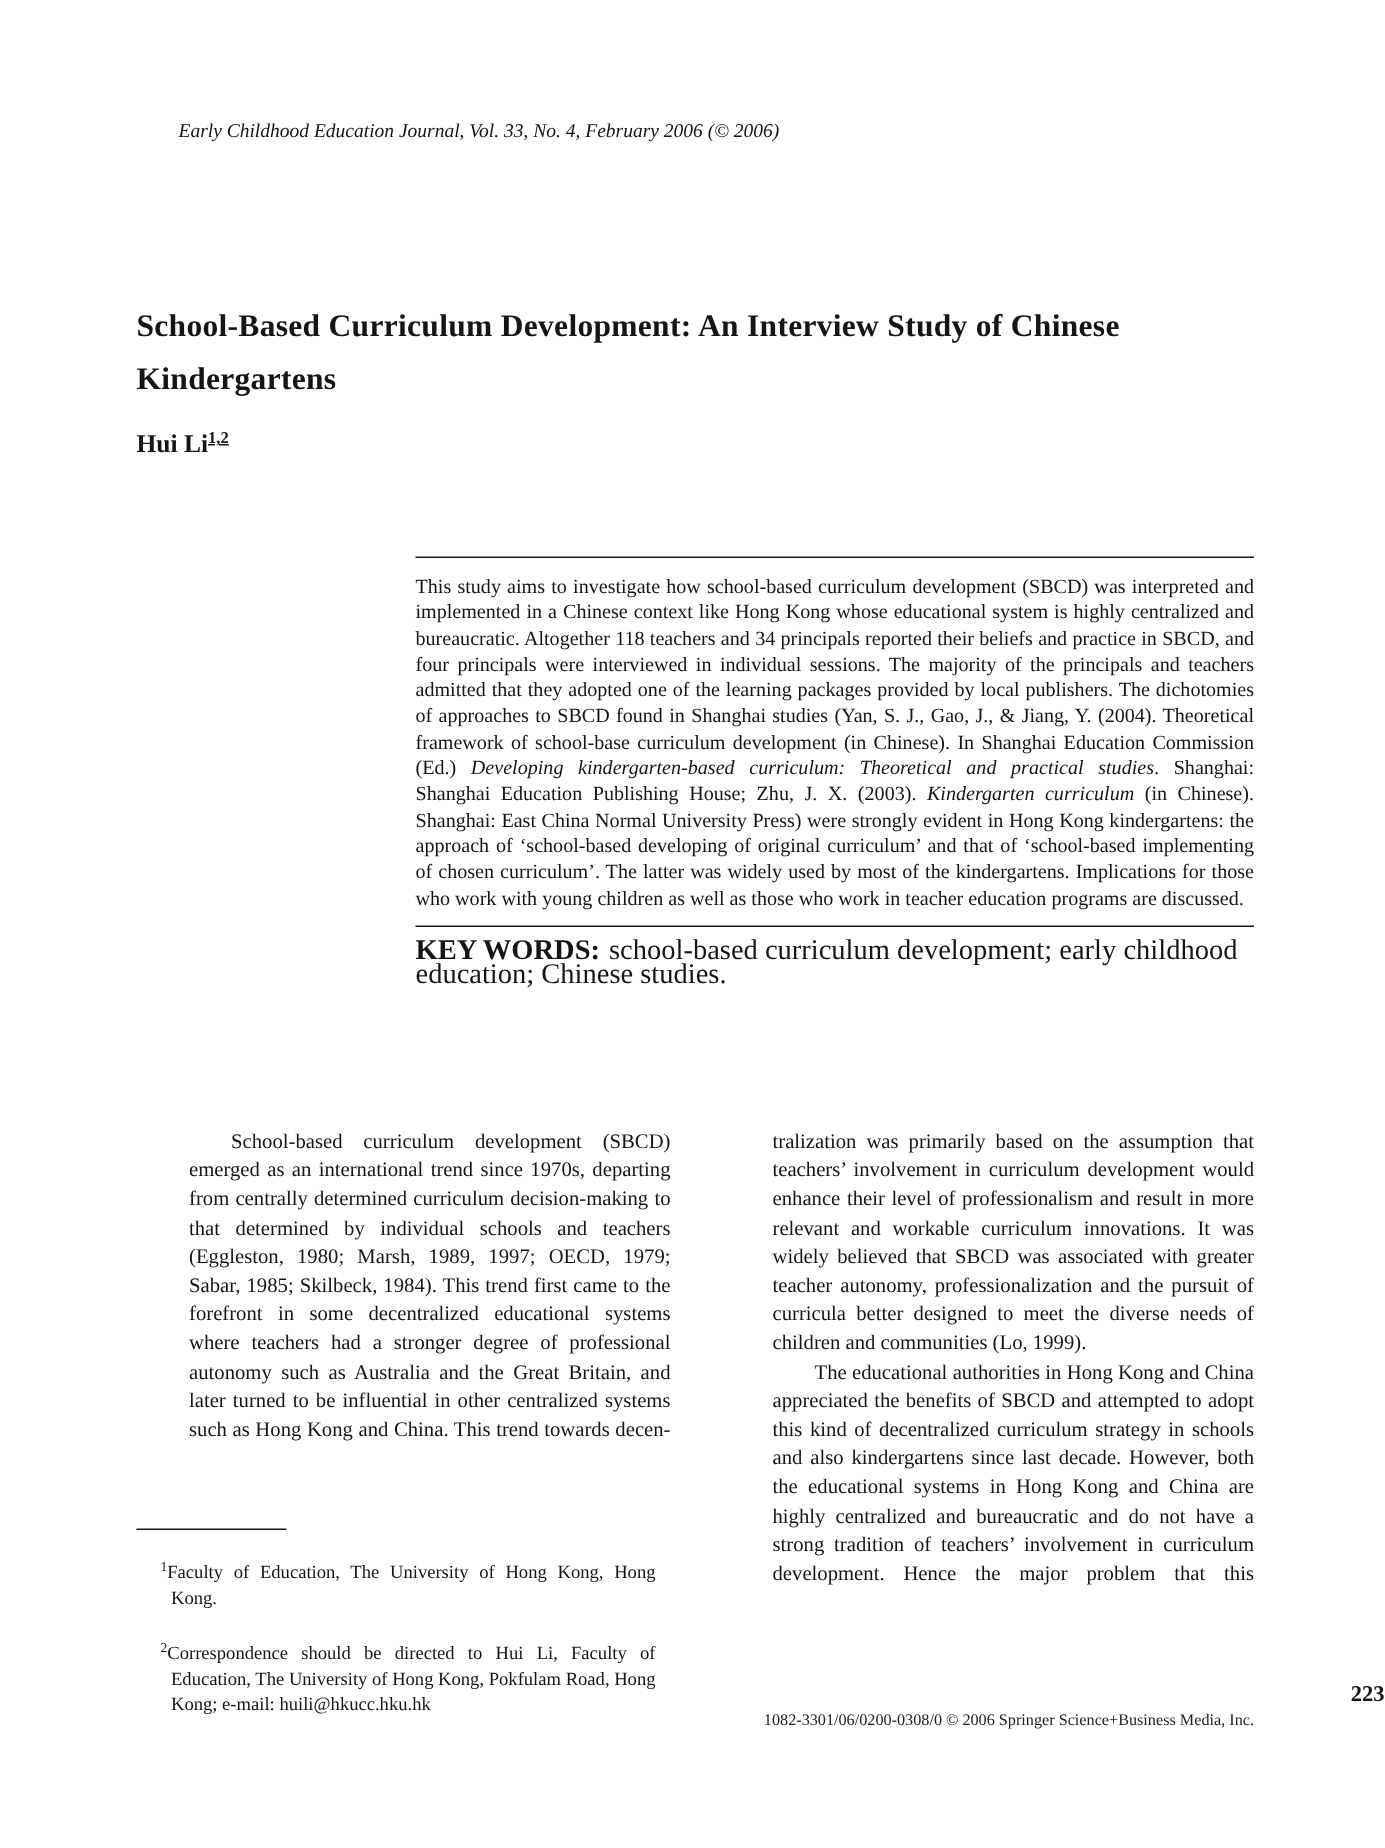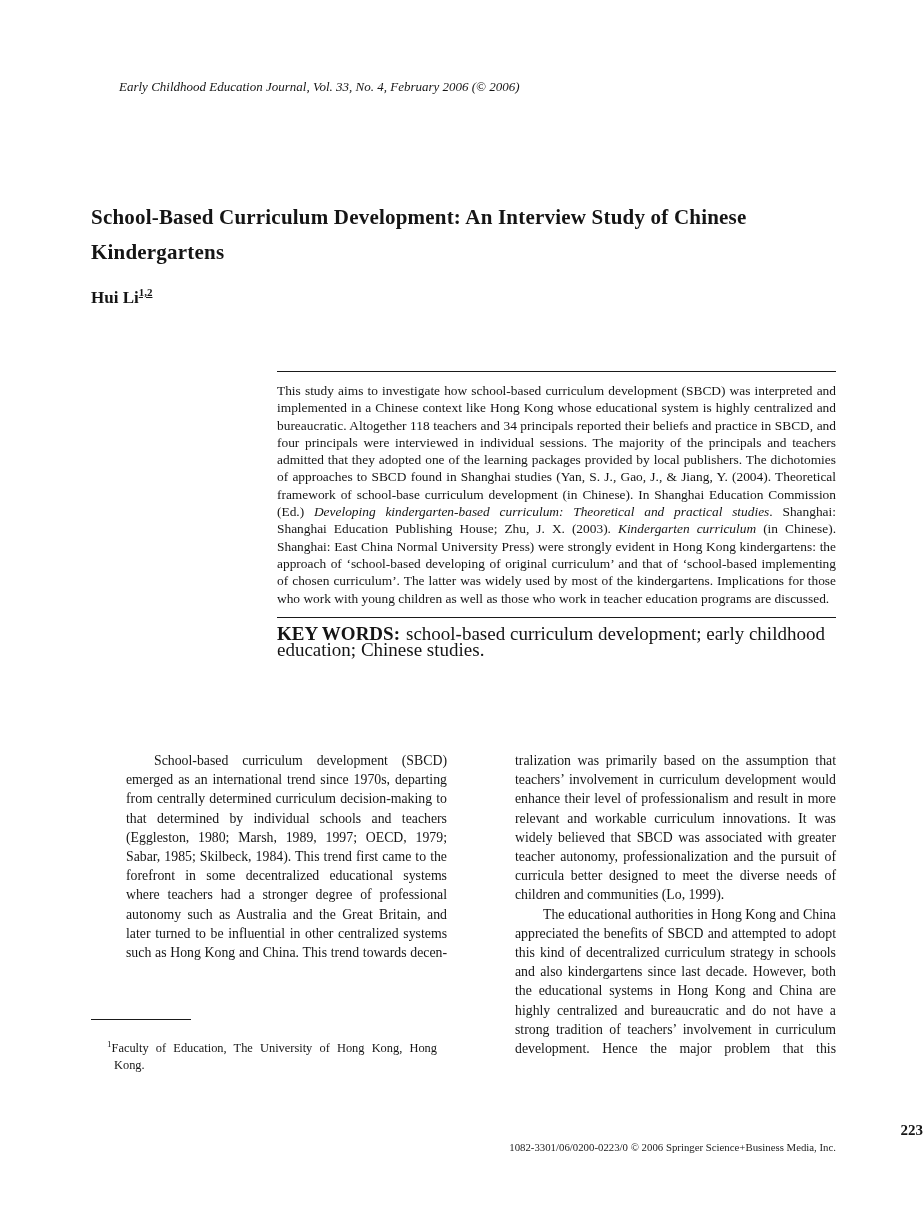--- a/index.html
+++ b/index.html
@@ -90,18 +90,19 @@
     </div>
     <div class="col">
       <p>tralization was primarily based on the assumption that teachers’ involvement in curriculum development would enhance their level of professionalism and result in more relevant and workable curriculum innovations. It was widely believed that SBCD was associated with greater teacher autonomy, professionalization and the pursuit of curricula better designed to meet the diverse needs of children and communities (Lo, 1999).</p>
       <p class="indent justify-last">The educational authorities in Hong Kong and China appreciated the benefits of SBCD and attempted to adopt this kind of decentralized curriculum strategy in schools and also kindergartens since last decade. However, both the educational systems in Hong Kong and China are highly centralized and bureaucratic and do not have a strong tradition of teachers’ involvement in curriculum development. Hence the major problem that this</p>
     </div>
   </div>
 
   <div class="footnotes">
     <div class="footnote-rule"></div>
     <p class="footnote"><sup>1</sup><span>Faculty of Education, The University of Hong Kong, Hong Kong.</span></p>
+    <p class="footnote"><sup>2</sup><span>Correspondence should be directed to Hui Li, Faculty of Education, The University of Hong Kong, Pokfulam Road, Hong Kong; e-mail: huili@hkucc.hku.hk</span></p>
   </div>
 
   <div class="page-number">223</div>
-  <div class="copyright-line">1082-3301/06/0200-0223/0 © 2006 Springer Science+Business Media, Inc.</div>
+  <div class="copyright-line">1082-3301/06/0200-0308/0 © 2006 Springer Science+Business Media, Inc.</div>
 
 </div>
 
 </body></html>

